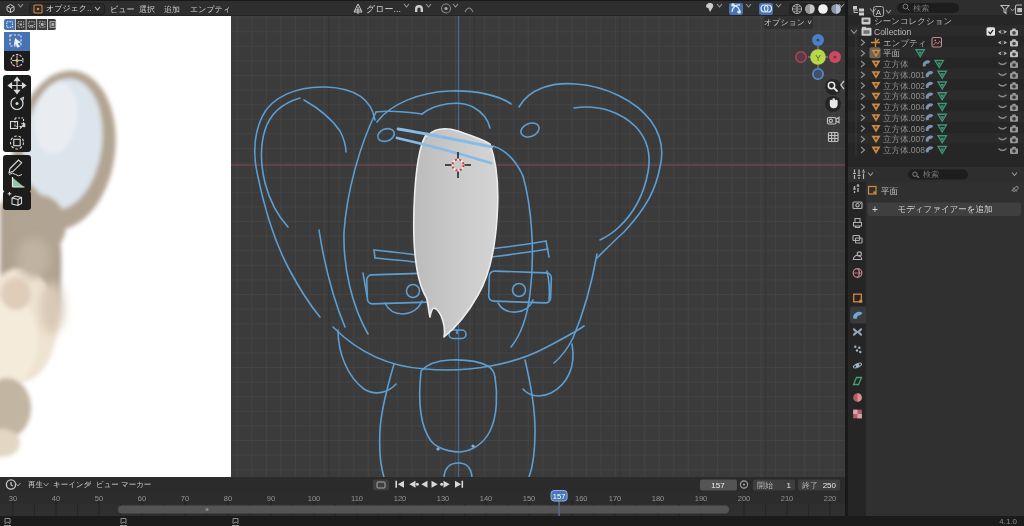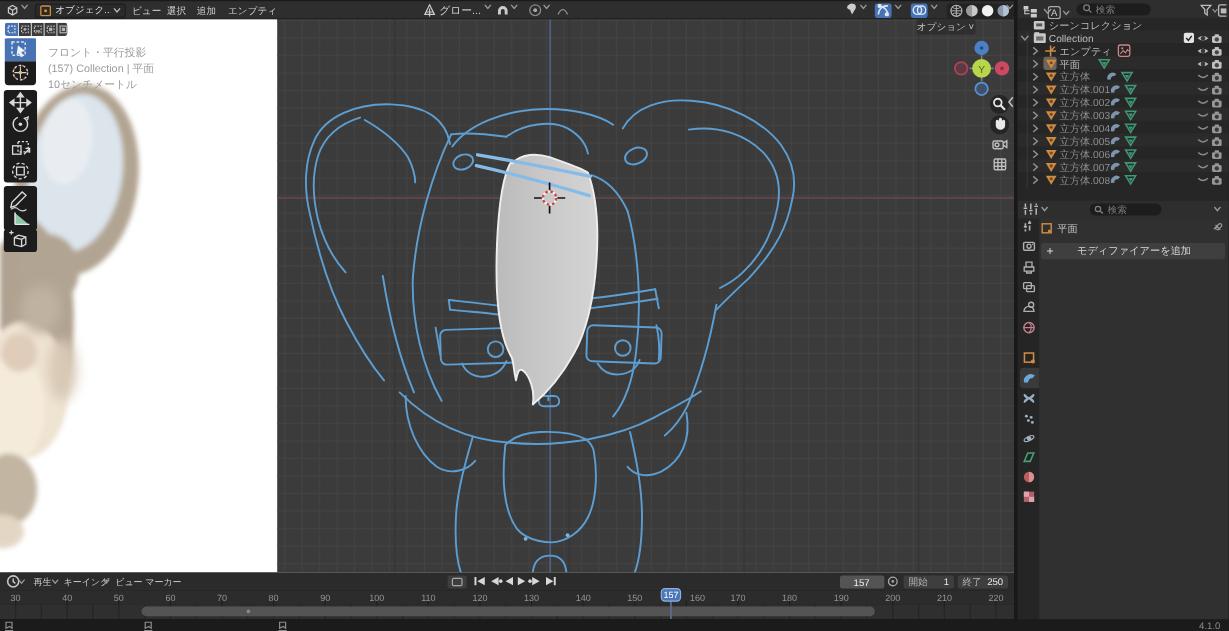--- a/index.html
+++ b/index.html
@@ -208,22 +208,20 @@
 <rect x="2.8" y="2.7" width="5.6" height="5.6" fill="none" stroke="#e8eef6" stroke-width="1" stroke-dasharray="1.5,1"></rect>
 <rect x="14" y="2.7" width="5.6" height="5.6" fill="none" stroke="#b4b4b4" stroke-width="1" stroke-dasharray="1.5,1"></rect>
         <circle cx="16.8" cy="5.5" r="1.2" fill="#b4b4b4"></circle>
 <rect x="24.7" y="2.7" width="5.6" height="5.6" fill="none" stroke="#b4b4b4" stroke-width="1" stroke-dasharray="1.5,1"></rect>
         <path d="M25.7,6.8 h3.8" stroke="#b4b4b4" stroke-width="1.3"></path>
 <rect x="35.4" y="2.7" width="5.6" height="5.6" fill="none" stroke="#b4b4b4" stroke-width="1" stroke-dasharray="1.5,1"></rect>
         <rect x="36.8" y="4.1" width="2.8" height="2.8" fill="#b4b4b4"></rect>
 <rect x="46.1" y="2.7" width="5.6" height="5.6" fill="none" stroke="#b4b4b4" stroke-width="1"></rect>
         <rect x="47.5" y="4.1" width="2.8" height="2.8" fill="#b4b4b4"></rect>
 </svg>
-      <div class="abs" style="left:40px;top:23px;font-size:9px;line-height:13px;color:#9a9a9a">
-フロント・平行投影<br>(157) Collection | 平面<br>10センチメートル</div>
       <div class="abs" style="left:764px;top:1px;width:49px;height:13px;background:rgba(44,44,44,0.75);border-radius:3px;font-size:8px;color:#c5c5c5;text-align:left;line-height:13px;white-space:nowrap">オプション ˅</div>
     </div>
 <div id="vph">
 <div class="hitem" style="left:4px;top:2px;width:24px">
         <svg width="13" height="11" viewBox="0 0 13 11">
           <path d="M3,3.5 l3.5,-2 l3.5,2 v4 l-3.5,2 l-3.5,-2 Z M3,3.5 l3.5,2 l3.5,-2 M6.5,5.5 V9.5" fill="none" stroke="#c9c9c9" stroke-width="1"></path>
         </svg>
         <svg width="7" height="5" viewBox="0 0 7 5">
           <path d="M1,1 L3.5,4 L6,1" fill="none" stroke="#9a9a9a" stroke-width="1.1"></path>
         </svg>

